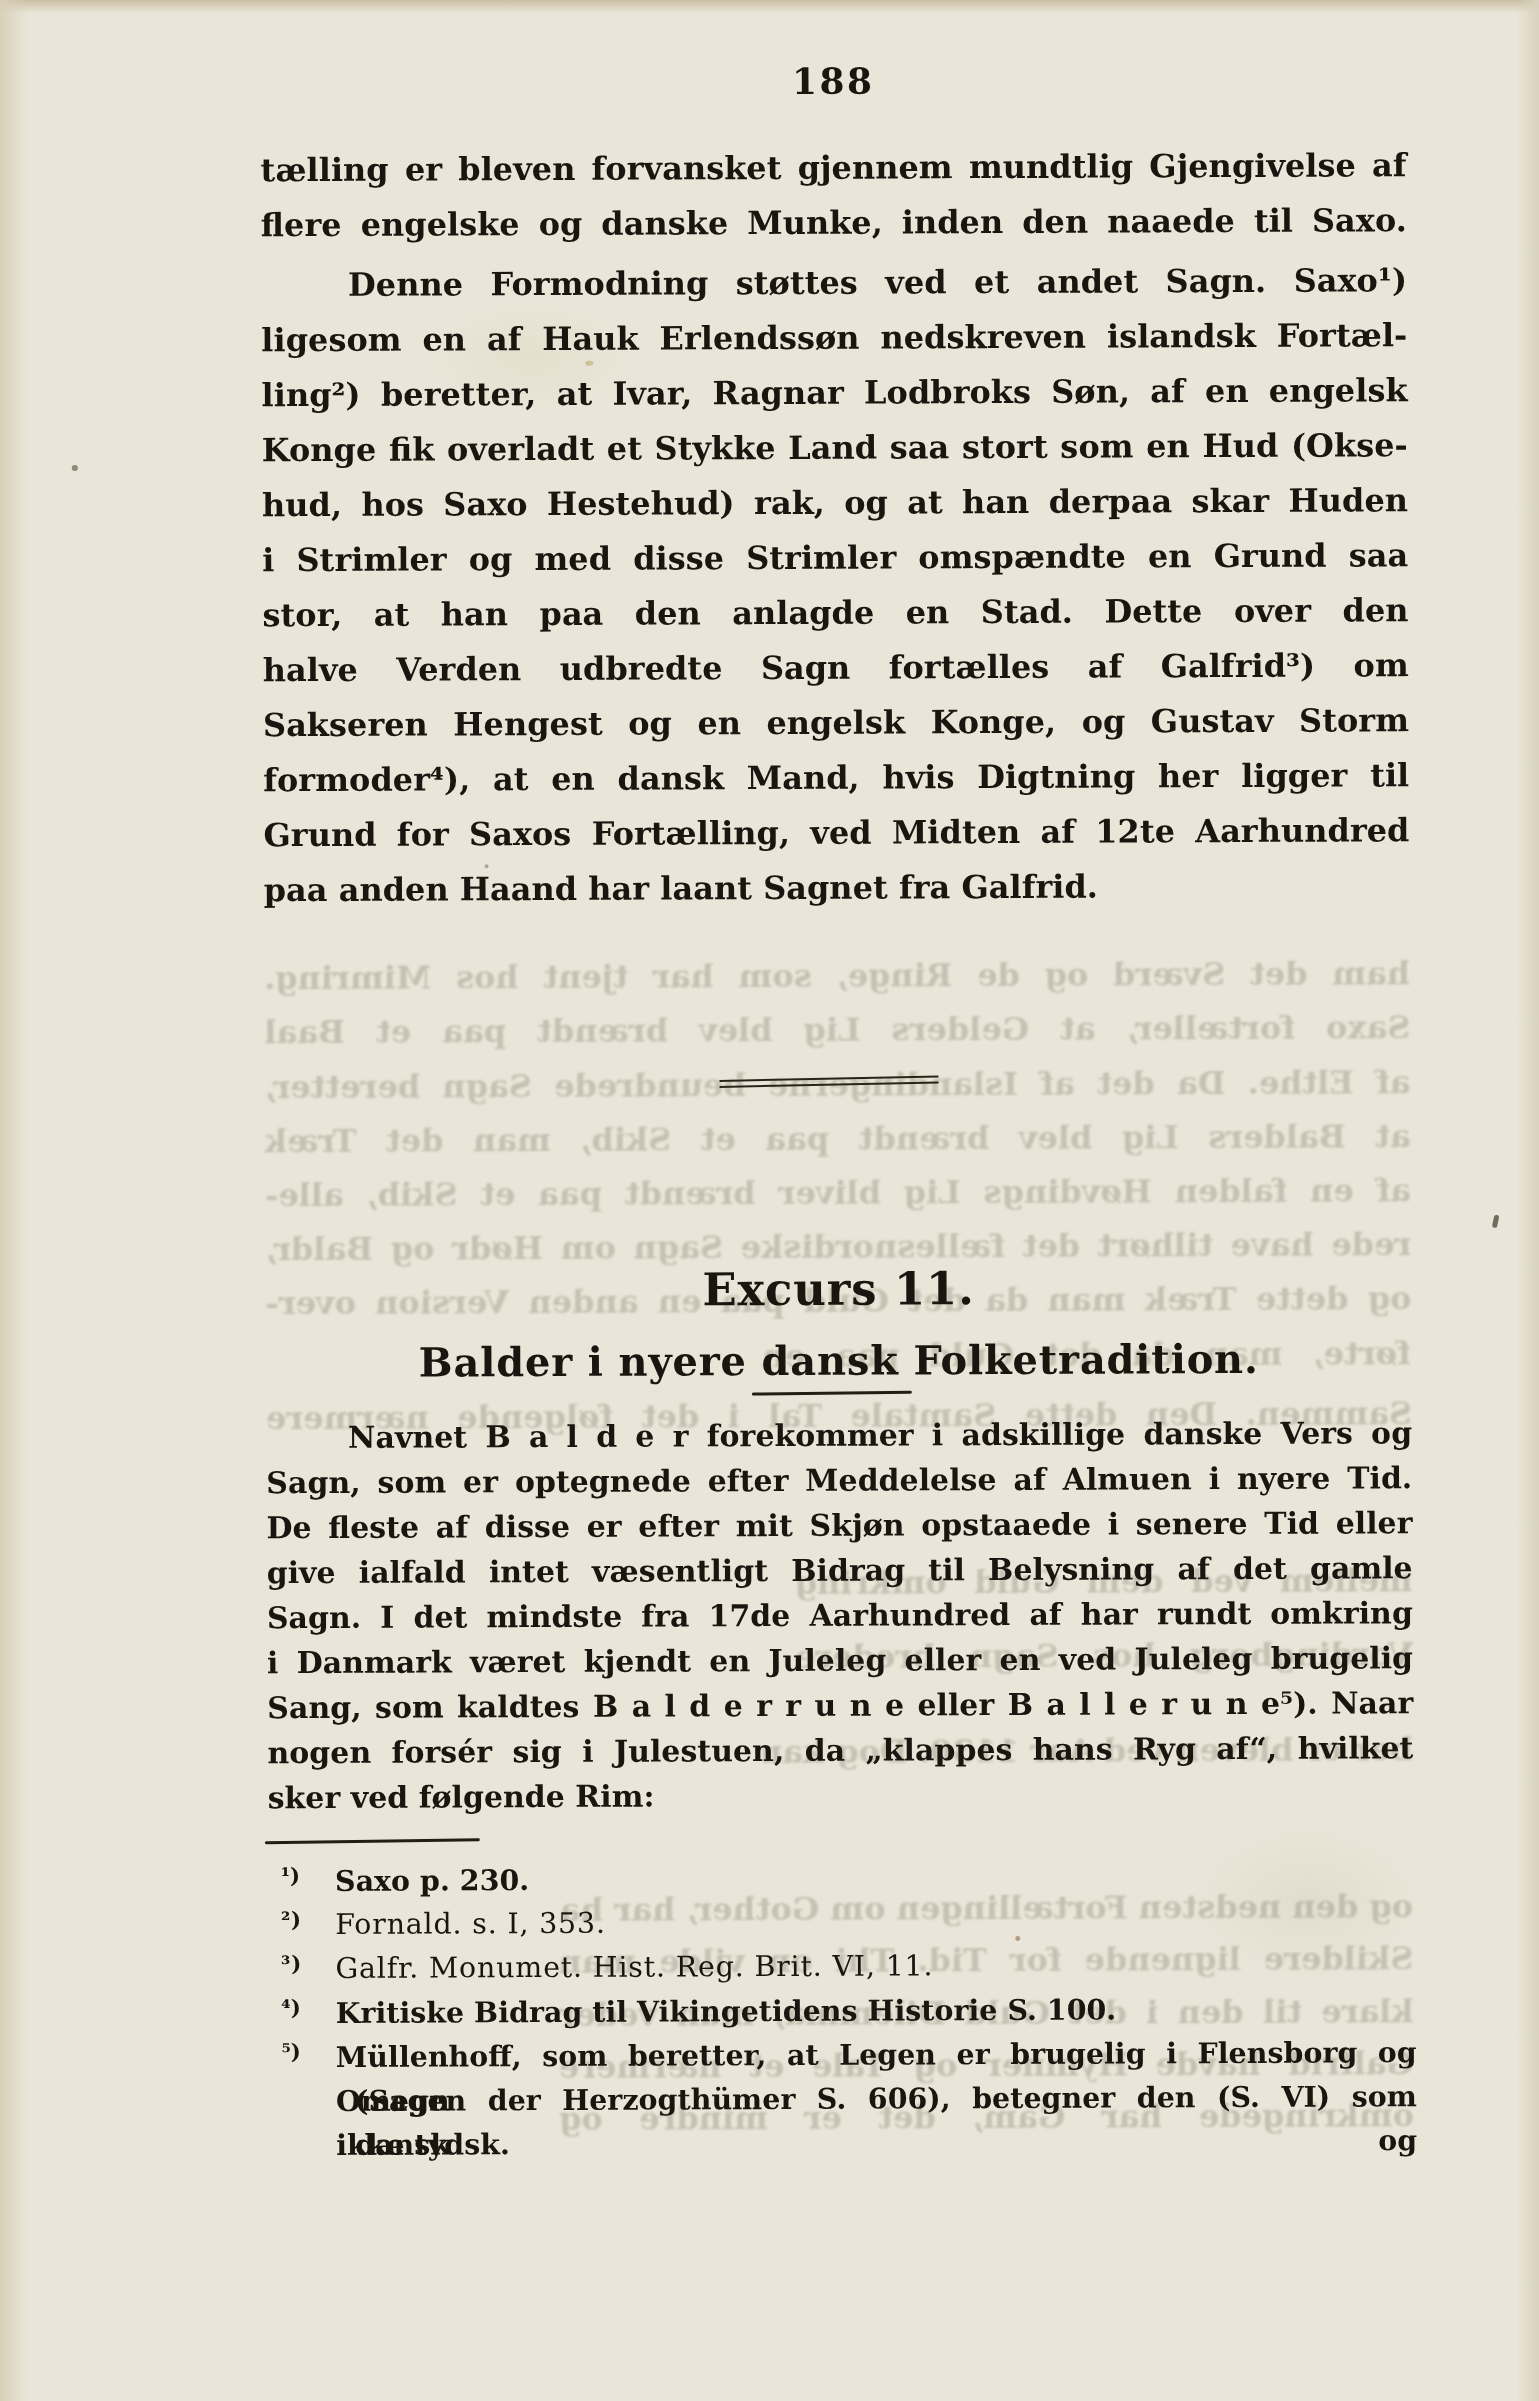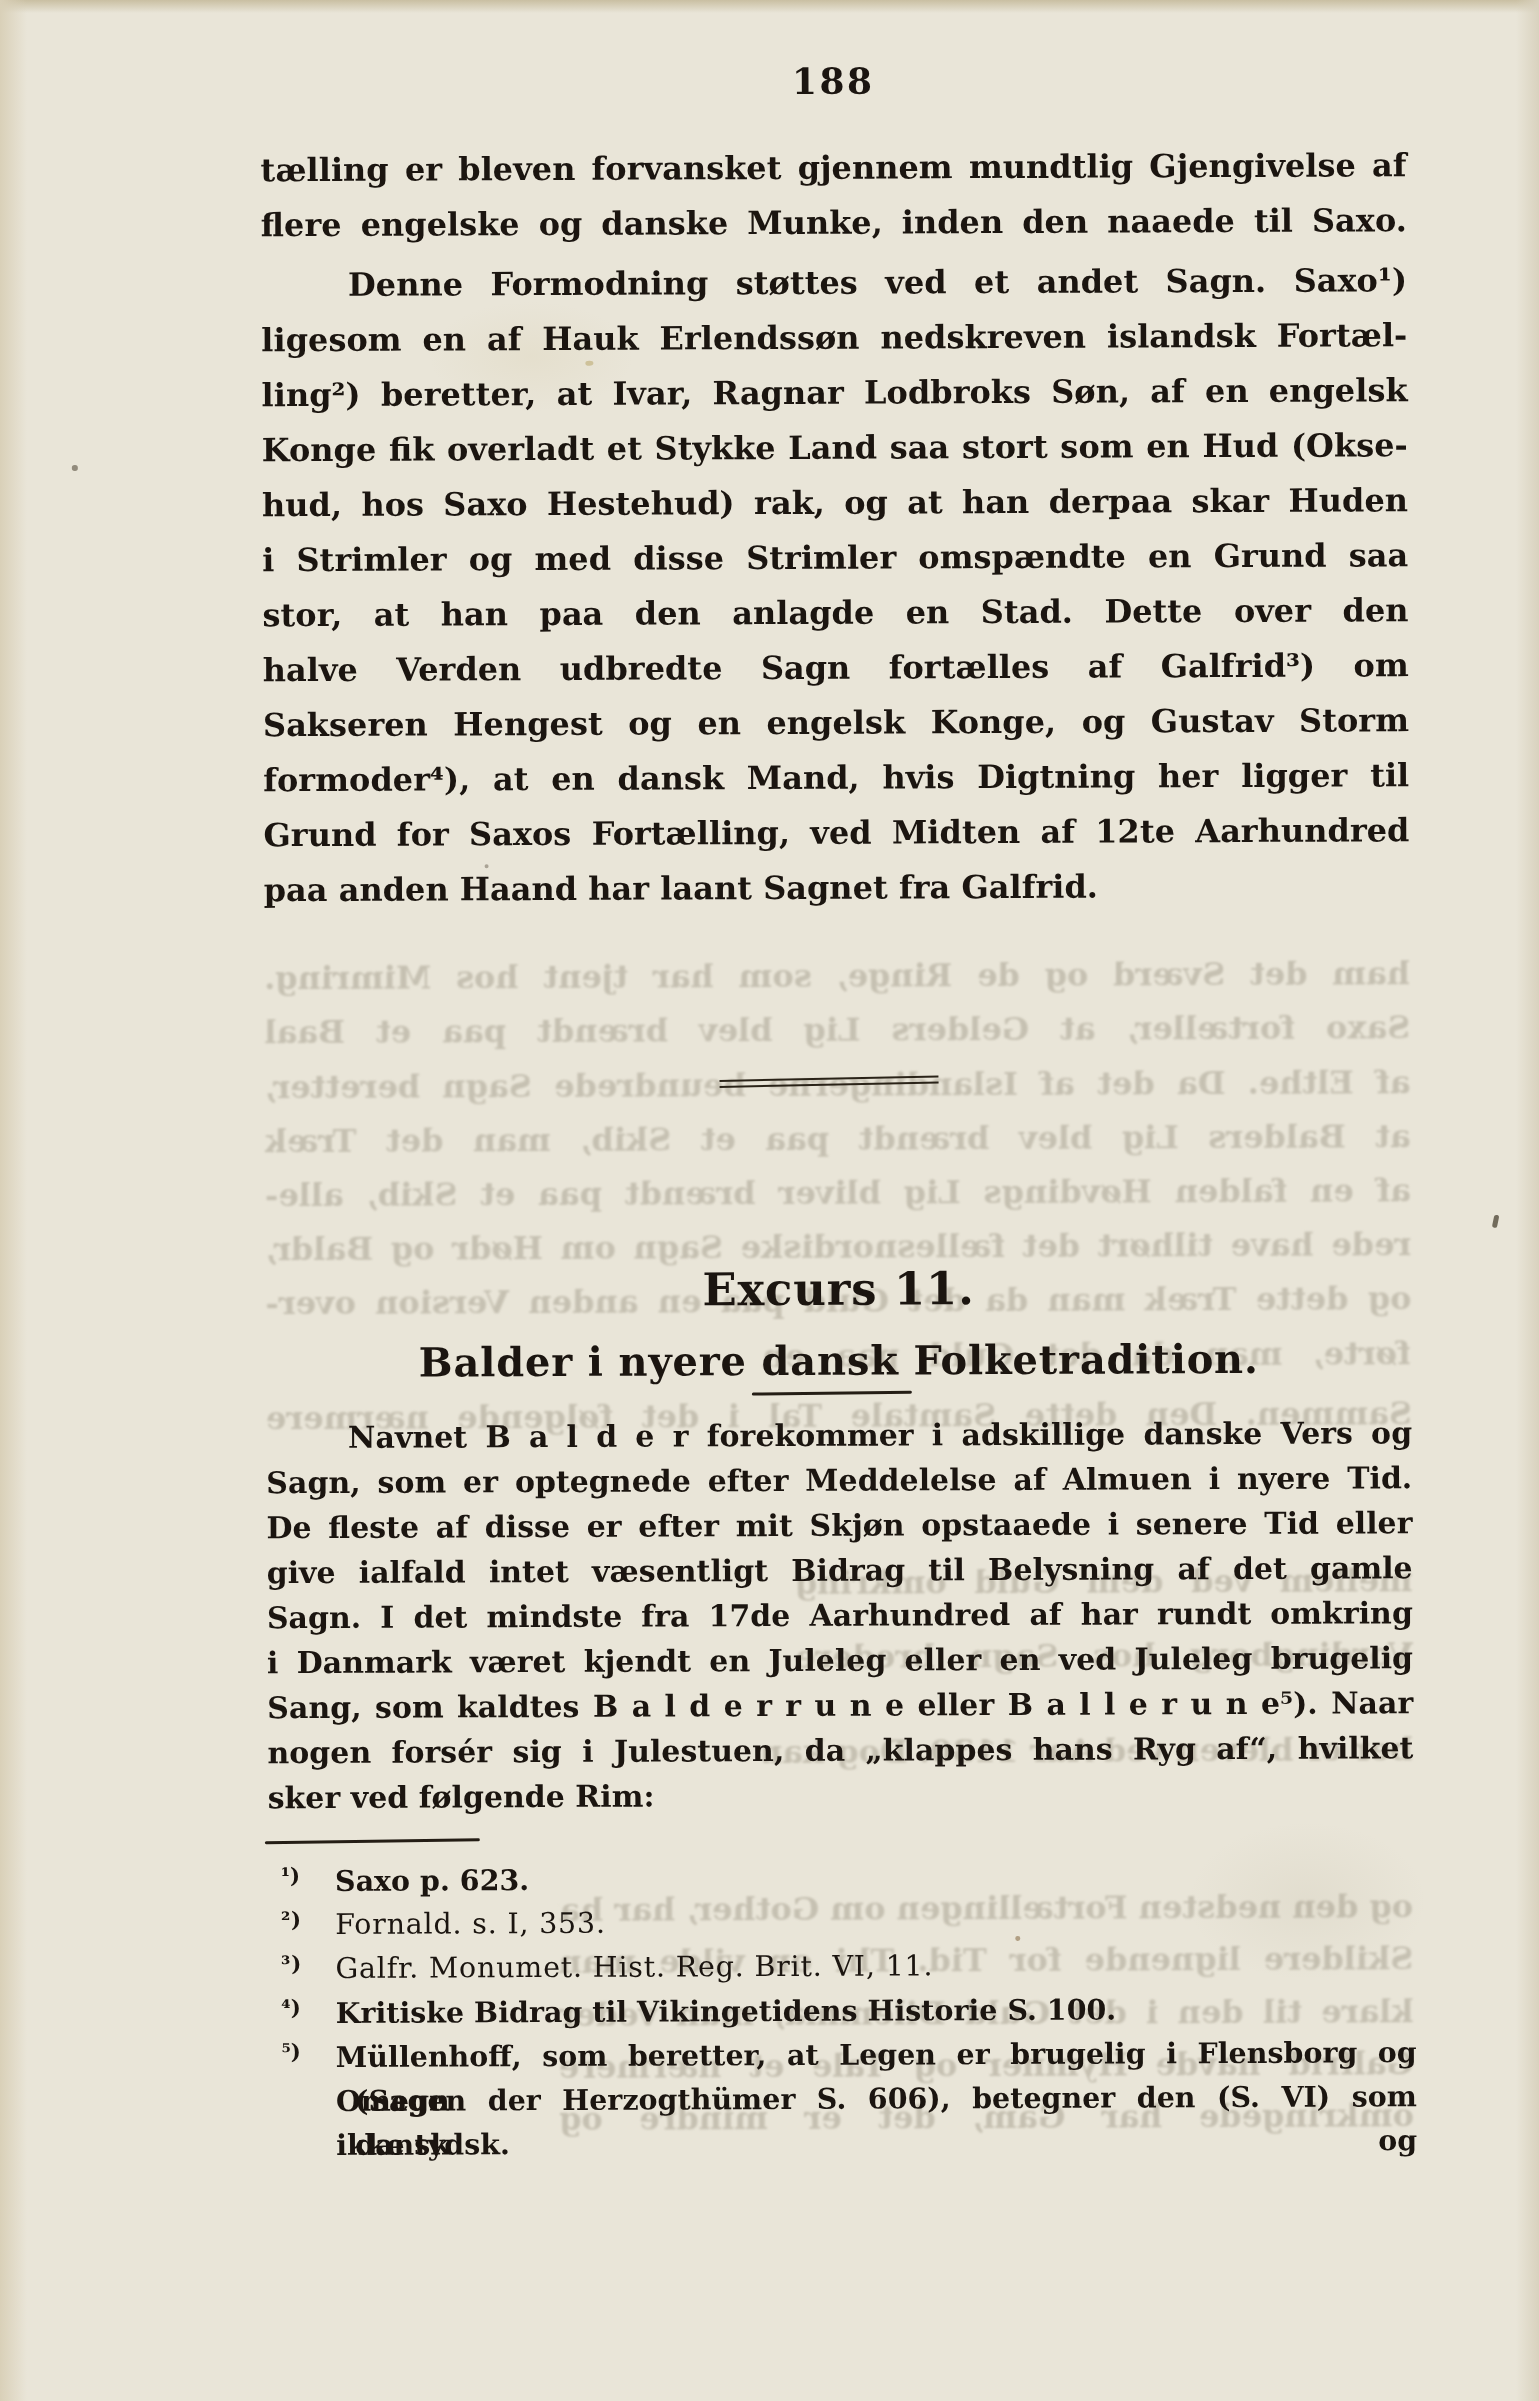--- a/index.html
+++ b/index.html
@@ -148,21 +148,21 @@
       <div class="line">Sagn.  I det mindste fra 17de Aarhundred af har rundt omkring</div>
       <div class="line">i Danmark været kjendt en Juleleg eller en ved Juleleg brugelig</div>
       <div class="line">Sang, som kaldtes B a l d e r r u n e eller B a l l e r u n e⁵).  Naar</div>
       <div class="line">nogen forsér sig i Julestuen, da „klappes hans Ryg af“, hvilket</div>
       <div class="line no-just">sker ved følgende Rim:</div>
     </div>
 
   <div class="fn-sep"></div>
 
   <div class="footnotes" id="footnotes">
-      <div class="fn-row fn-fraktur"><span class="marker">¹)</span><span>Saxo p. 623.</span></div>
+      <div class="fn-row fn-fraktur"><span class="marker">¹)</span><span>Saxo p. 230.</span></div>
       <div class="fn-row fn-antiqua"><span class="marker">²)</span><span>Fornald. s. I, 353.</span></div>
       <div class="fn-row fn-antiqua"><span class="marker">³)</span><span>Galfr. Monumet. Hist. Reg. Brit. VI, 11.</span></div>
       <div class="fn-row fn-fraktur"><span class="marker">⁴)</span><span>Kritiske Bidrag til Vikingetidens Historie S. 100.</span></div>
       <div class="fn-row fn-fraktur fn-just"><span class="marker">⁵)</span><span>Müllenhoff, som beretter, at Legen er brugelig i Flensborg og Omegn</span></div>
       <div class="fn-row fn-fraktur fn-just fn-deep"><span>(Sagen der Herzogthümer S. 606), betegner den (S. VI) som dansk og</span></div>
       <div class="fn-row fn-fraktur"><span>ikke tydsk.</span></div>
     </div>
 
   <div class="speck s1"></div>
   <div class="speck s2"></div>

